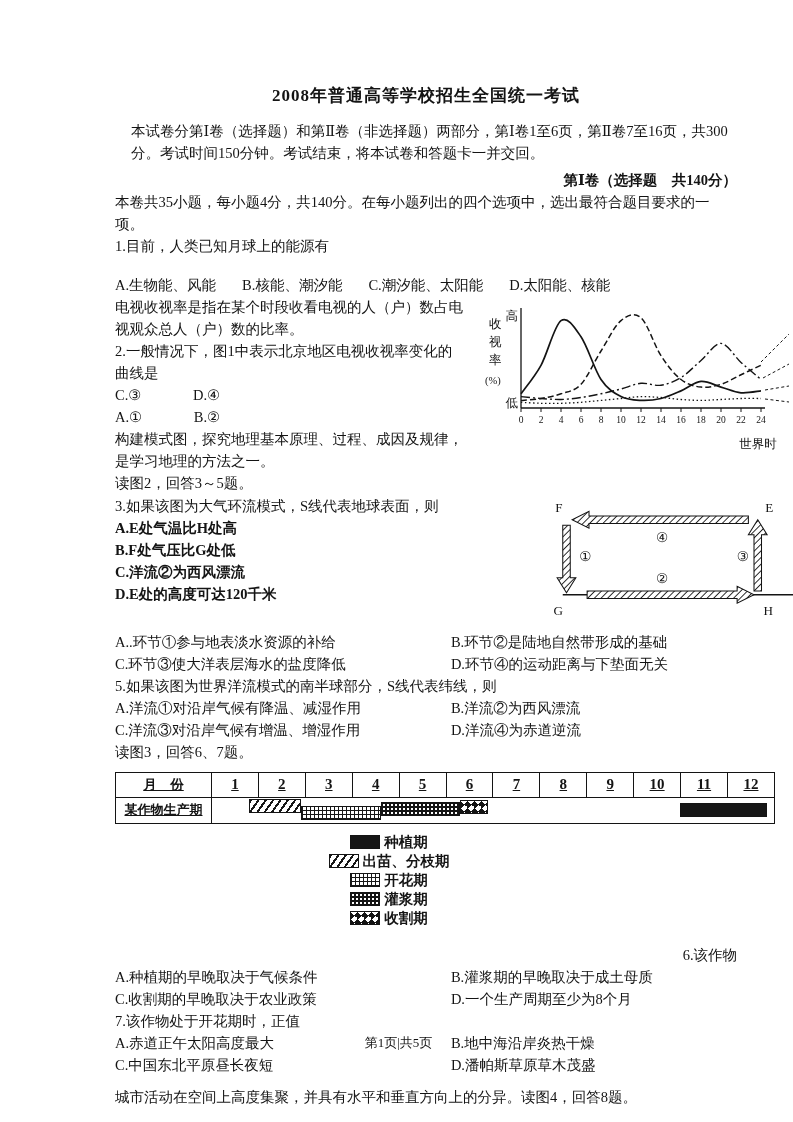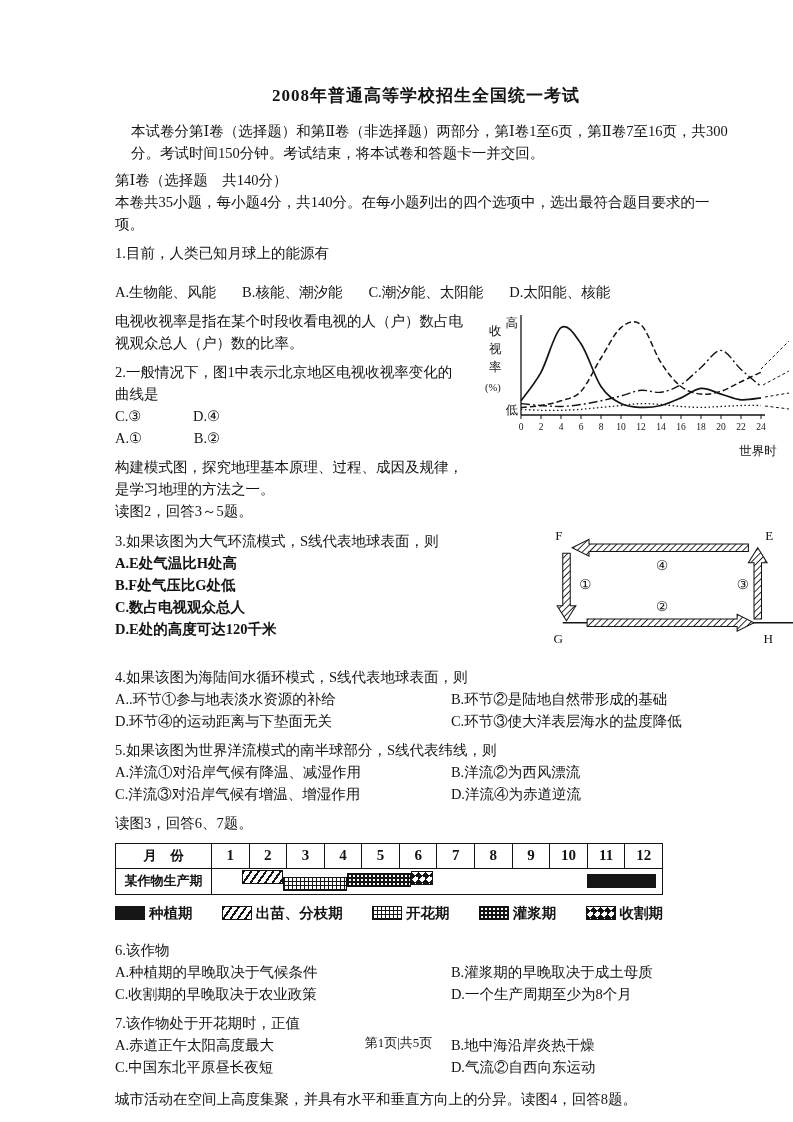--- a/index.html
+++ b/index.html
@@ -7,22 +7,22 @@
   body {
     width:793px; height:1122px; overflow:hidden;
     font-family:"Liberation Serif","DejaVu Serif",serif;
     color:#141414;
   }
   .page { position:relative; width:793px; height:1122px; padding:84px 56px 0 115px; }
   .title { text-align:center; font-size:17px; font-weight:bold; letter-spacing:1px; }
   .subtitle { text-align:center; font-size:20px; font-weight:bold; margin-top:18px; letter-spacing:1px; }
   .bt { font-size:14.5px; line-height:1.52; }
   .para1 { margin-top:13px;margin-left:16px; }
-  .center-line { text-align:left; margin-top:5px; }
-  .sec { margin-top:7px; }
+  .center-line { text-align:right; margin-top:5px;font-weight:bold; }
+  .sec { }
   .opts-row { display:flex; gap:26px; flex-wrap:wrap;margin-top:17px; }
   .opt-grid { display:grid; grid-template-columns:54% 46%; }
   .stack > div { display:block;font-weight:bold; }
   .pair-line span { display:inline-block; margin-right:48px; }
   .clearb { clear:both; }
 
   
   .chart-float { float:right; width:350px; margin:0 -86px 4px 10px; }
   .ax { stroke:#141414; stroke-width:1.3; }
   .leader { stroke:#141414; stroke-width:1; stroke-dasharray:3 2.5; fill:none; }
@@ -31,44 +31,44 @@
   .tick-t { font-size:9.5px; fill:#141414; text-anchor:middle; }
 
   
   .diagram-float { float:right; width:300px; margin:2px -92px 4px 10px; }
   .dg-arrow { fill:url(#hatchp); stroke:#141414; stroke-width:1.1; }
   .dg-line { stroke:#141414; stroke-width:1.6; }
   .dg-lab { font-size:14px; fill:#141414; font-family:"Liberation Serif",serif; }
   .dg-num { font-size:14.5px; fill:#141414; text-anchor:middle; }
 
   
-  .crop-table { width:548px; margin-top:9px; border-collapse:collapse; table-layout:fixed; }
+  .crop-table { width:660px; margin-top:9px; border-collapse:collapse; table-layout:fixed;text-decoration:underline; }
   .crop-table td { border:1.4px solid #141414; text-align:center; padding:0; }
   .mon-label { font-size:13.5px; font-weight:bold; height:25px; }
   .mon-num { font-size:15px; font-weight:bold; height:25px; }
   .rowlab { font-size:13px; font-weight:bold; height:26px; }
   .bar-cell { position:relative; height:26px; }
   .bar-block { position:absolute; height:14px; border:1px solid #141414; }
 
   .pat-solid   { background:#161616; }
   .pat-stripes { background:repeating-linear-gradient(125deg,#161616 0 2px,#ffffff 2px 6px); }
   .pat-cross   { background-color:#ffffff;
                  background-image:repeating-linear-gradient(0deg,#161616 0 1px,rgba(0,0,0,0) 1px 4px),
                                   repeating-linear-gradient(90deg,#161616 0 1px,rgba(0,0,0,0) 1px 4px); }
   .pat-dense   { background-color:#141414;
                  background-image:radial-gradient(#ffffff 1px, rgba(255,255,255,0) 1.3px);
                  background-size:4px 4px; }
   .pat-diamond { background:repeating-conic-gradient(from 45deg,#141414 0% 25%,#ffffff 0% 50%) 0 0/7px 7px; }
 
-  .legend-row { width:548px; display:flex; justify-content:space-between; align-items:center; margin-top:9px; }
+  .legend-row { width:548px; display:flex; justify-content:space-between; align-items:center; margin-top:9px;flex-direction:column; }
   .legend-item { display:inline-flex; align-items:center; gap:4px; }
   .legend-label { font-size:14.5px; font-weight:bold; }
   .swatch { display:inline-block; width:30px; height:14px; border:1px solid #141414; }
 
-  .q6 { margin-top:16px; }
+  .q6 { margin-top:16px;text-align:right; }
   .closing { margin-top:10px; }
   .footer { position:absolute; left:4px; right:0; bottom:70px; text-align:center; font-size:13px; }
 </style>
 </head>
 <body>
 
 <div class="page">
 
   <div class="title">2008年普通高等学校招生全国统一考试</div>
 
@@ -182,32 +182,31 @@
       <text x="60" y="68" class="dg-num">①</text>
       <text x="228" y="68" class="dg-num">③</text>
       <text x="142" y="92" class="dg-num">②</text>
     </svg>
   </div>
 
   <div class="bt sec">3.如果该图为大气环流模式，S线代表地球表面，则</div>
   <div class="bt stack">
     <div>A.E处气温比H处高</div>
     <div>B.F处气压比G处低</div>
-    <div>C.数占电视观众总人</div>
+    <div>C.洋流②为西风漂流</div>
     <div>D.E处的高度可达120千米</div>
   </div>
 
   <div class="clearb"></div>
 
-  <div class="bt sec">4.如果该图为海陆间水循环模式，S线代表地球表面，则</div>
   <div class="bt opt-grid">
     <div>A..环节①参与地表淡水资源的补给</div>
     <div>B.环节②是陆地自然带形成的基础</div>
+    <div>C.环节③使大洋表层海水的盐度降低</div>
     <div>D.环节④的运动距离与下垫面无关</div>
-    <div>C.环节③使大洋表层海水的盐度降低</div>
   </div>
 
   <div class="bt sec">5.如果该图为世界洋流模式的南半球部分，S线代表纬线，则</div>
   <div class="bt opt-grid">
     <div>A.洋流①对沿岸气候有降温、减湿作用</div>
     <div>B.洋流②为西风漂流</div>
     <div>C.洋流③对沿岸气候有增温、增湿作用</div>
     <div>D.洋流④为赤道逆流</div>
   </div>
 
@@ -276,20 +275,20 @@
     <div>B.灌浆期的早晚取决于成土母质</div>
     <div>C.收割期的早晚取决于农业政策</div>
     <div>D.一个生产周期至少为8个月</div>
   </div>
 
   <div class="bt sec">7.该作物处于开花期时，正值</div>
   <div class="bt opt-grid">
     <div>A.赤道正午太阳高度最大</div>
     <div>B.地中海沿岸炎热干燥</div>
     <div>C.中国东北平原昼长夜短</div>
-    <div>D.气流②自西向东运动</div>
+    <div>D.潘帕斯草原草木茂盛</div>
   </div>
 
   <p class="bt closing">城市活动在空间上高度集聚，并具有水平和垂直方向上的分异。读图4，回答8题。</p>
 
   <div class="footer">第1页|共5页</div>
 
 </div>
 
 </body></html>

